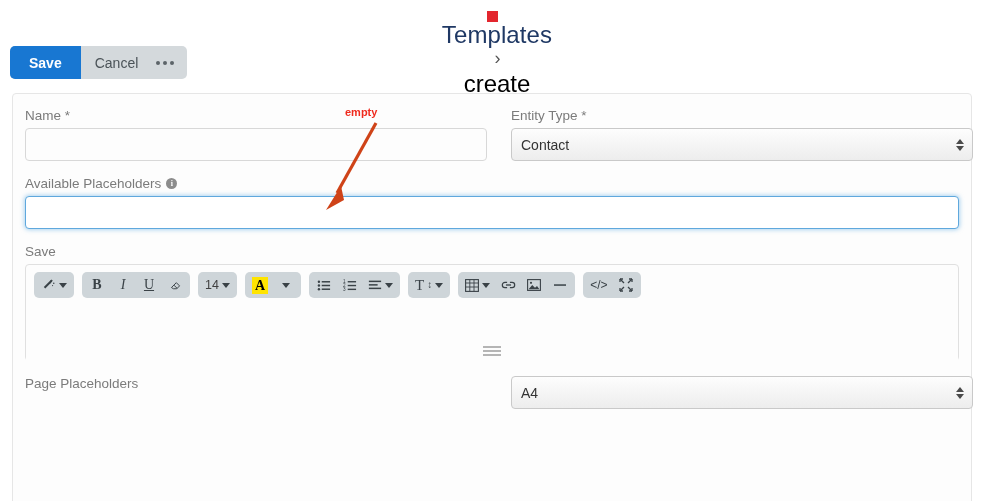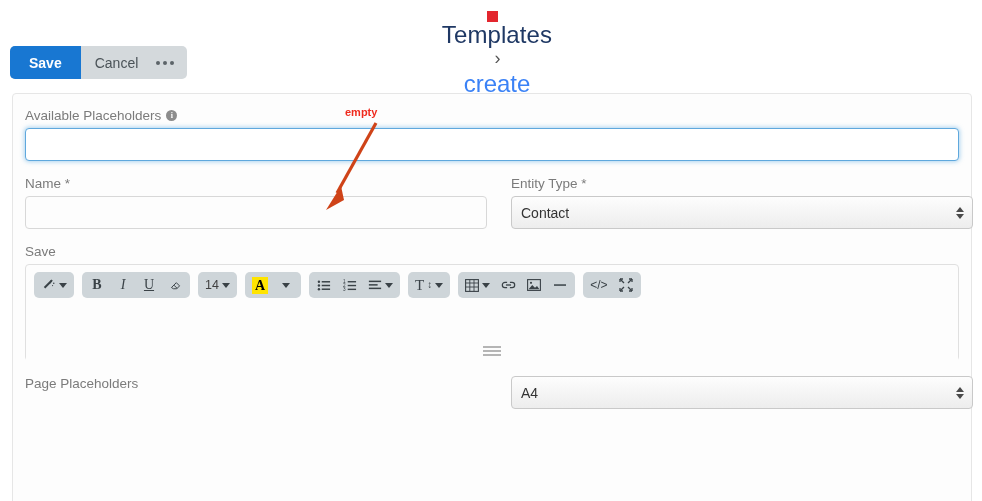--- a/index.html
+++ b/index.html
@@ -34,21 +34,21 @@
   }
   .bc-sep {
     font-size: 18px;
     color: #555;
     margin: 0 6px 0 7px;
     position: relative;
     top: -1px;
   }
   .bc-leaf {
     font-size: 24px;
-    color: #3b82f6;
+    color: #000000;
   }
 
   
   .btnbar {
     margin: 2px 0 0 10px;
     display: inline-flex;
     align-items: stretch;
     border-radius: 5px;
     overflow: hidden;
     background: #d4d9dc;
@@ -295,30 +295,20 @@
     <span class="dots">
         <i></i>
         <i></i>
         <i></i>
       </span>
   </button>
 </div>
 
 
 <div class="panel">
-
-  <div class="row">
-    <div class="col-full">
-      <div class="fld-label">
-        <span>Available Placeholders</span>
-        <span class="info-icon">i</span>
-      </div>
-      <input class="text-input focused" type="text" autofocus="" value="" style="">
-    </div>
-  </div>
 
   <div class="row">
     <div class="col">
       <div class="fld-label">Name *</div>
       <input class="text-input" type="text" value="" style="">
     </div>
     <div class="col">
       <div class="fld-label">Entity Type *</div>
       <div class="select-wrap">
         <select class="sel">
@@ -327,20 +317,30 @@
         <span class="sel-arrows">
             <b class="up"></b>
             <b class="dn"></b>
           </span>
       </div>
     </div>
   </div>
 
   <div class="row">
     <div class="col-full">
+      <div class="fld-label">
+        <span>Available Placeholders</span>
+        <span class="info-icon">i</span>
+      </div>
+      <input class="text-input focused" type="text" autofocus="" value="" style="">
+    </div>
+  </div>
+
+  <div class="row">
+    <div class="col-full">
       <div class="fld-label">Save</div>
       <div class="editor">
         <div class="toolbar">
 
           <div class="tgroup">
             <button class="tbtn">
               <svg width="15" height="15" viewBox="0 0 16 16" aria-hidden="true">
                 <path d="M10.5 2.2 L12 3.7 L4.5 11.2 L3 9.7 Z" fill="#3a4247"></path>
                 <path d="M11.2 1.2 l.5 1.2 1.2.5 -1.2.5 -.5 1.2 -.5-1.2 -1.2-.5 1.2-.5z" fill="#3a4247"></path>
                 <circle cx="13.6" cy="5.6" r="0.8" fill="#3a4247"></circle>

